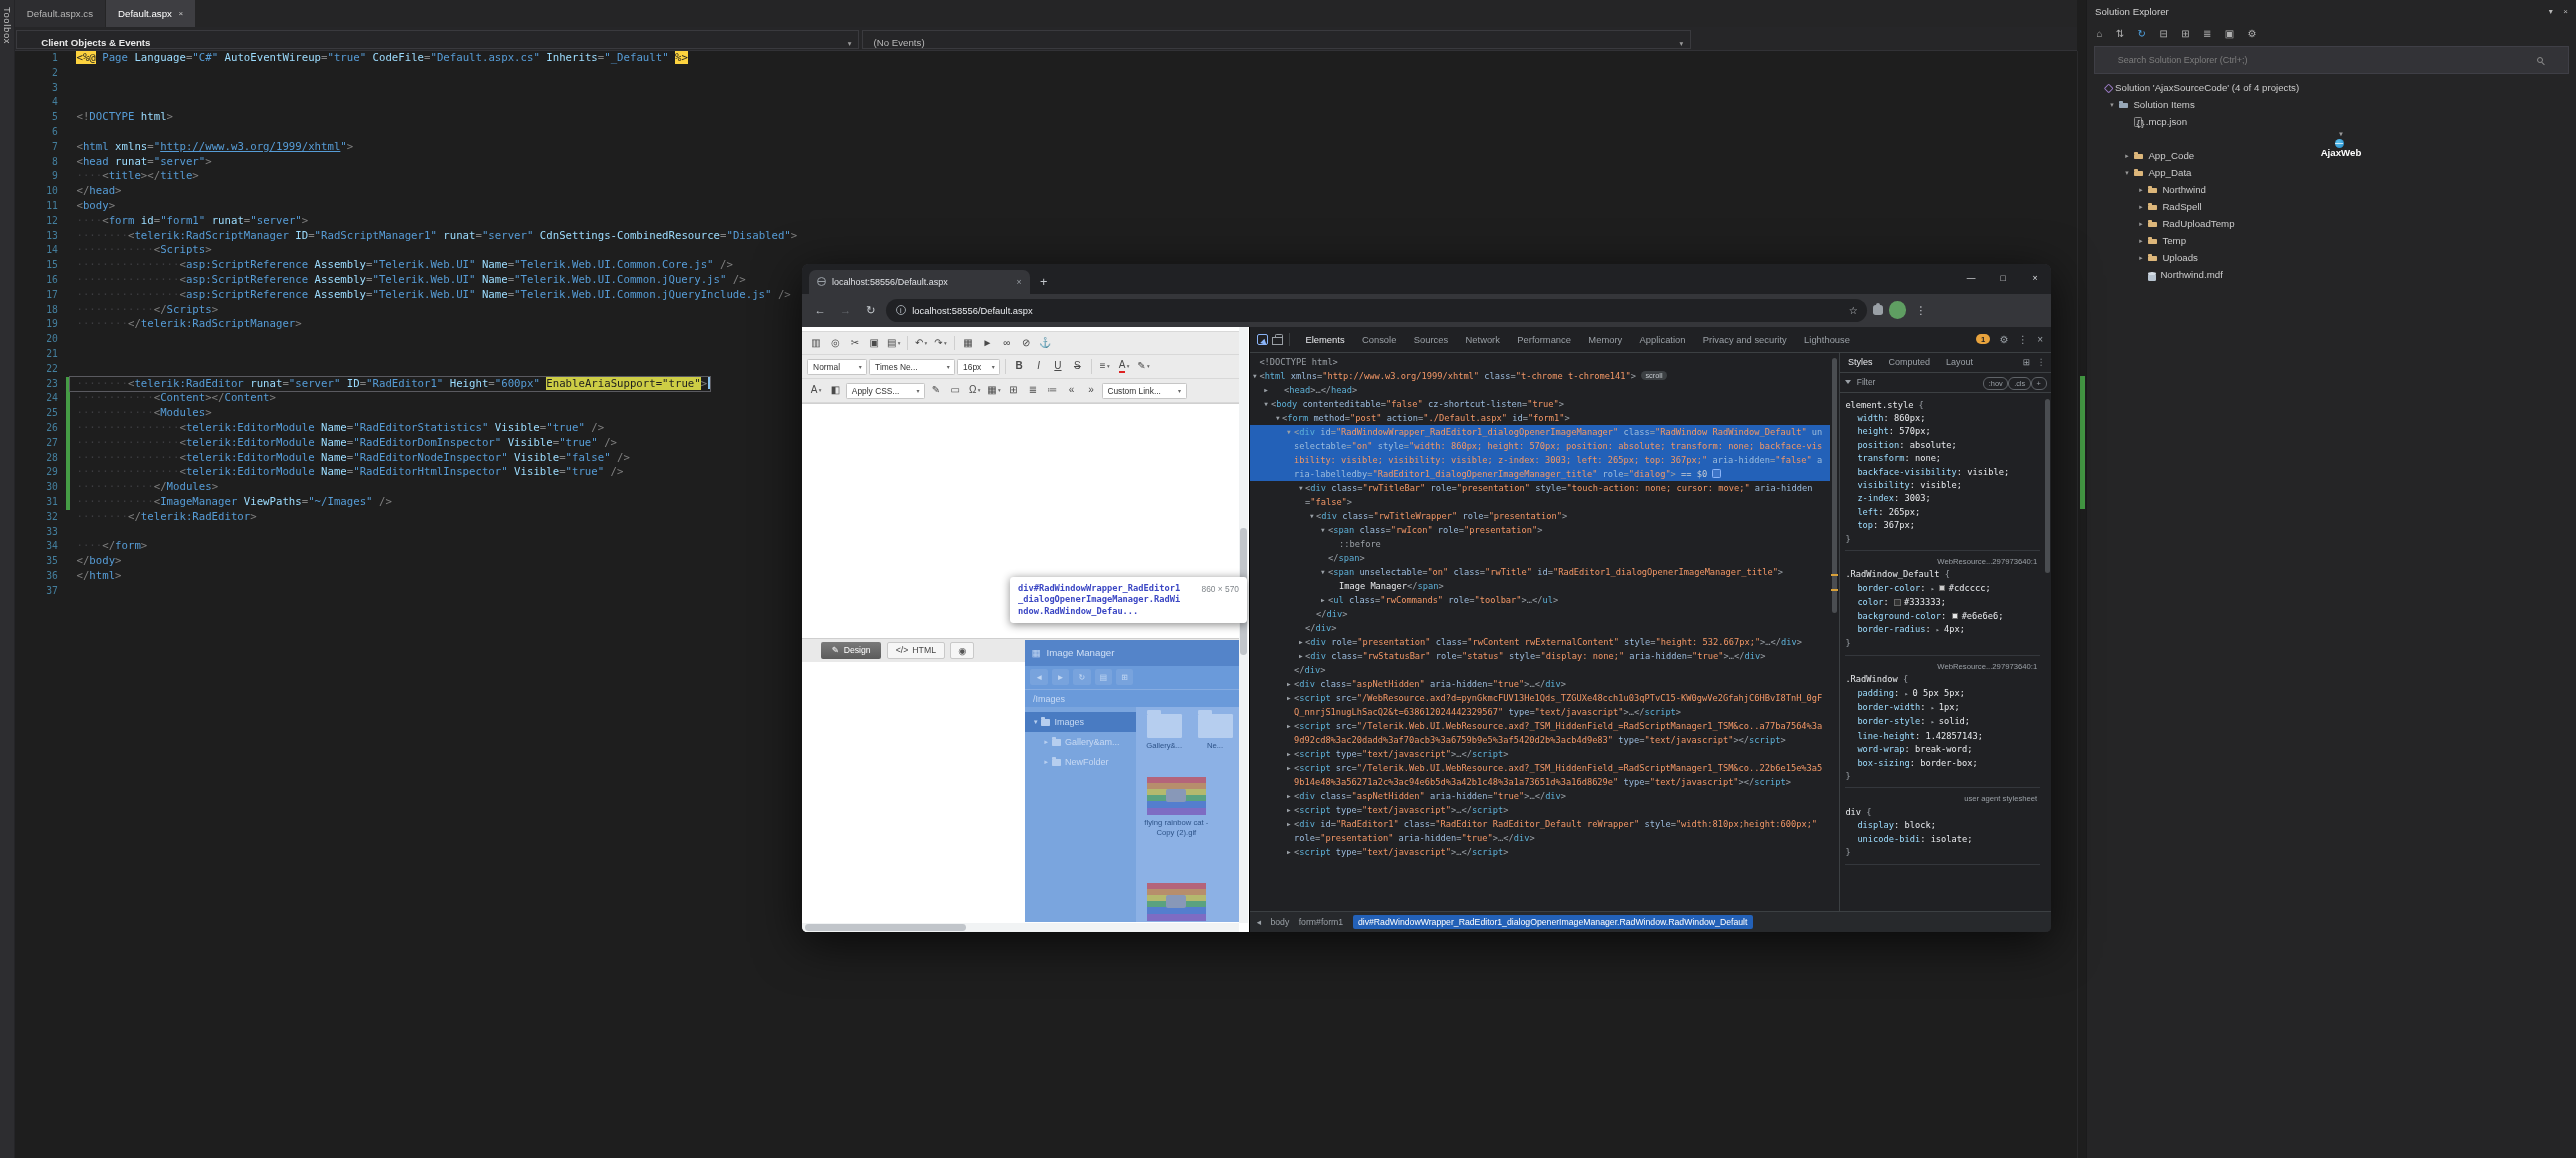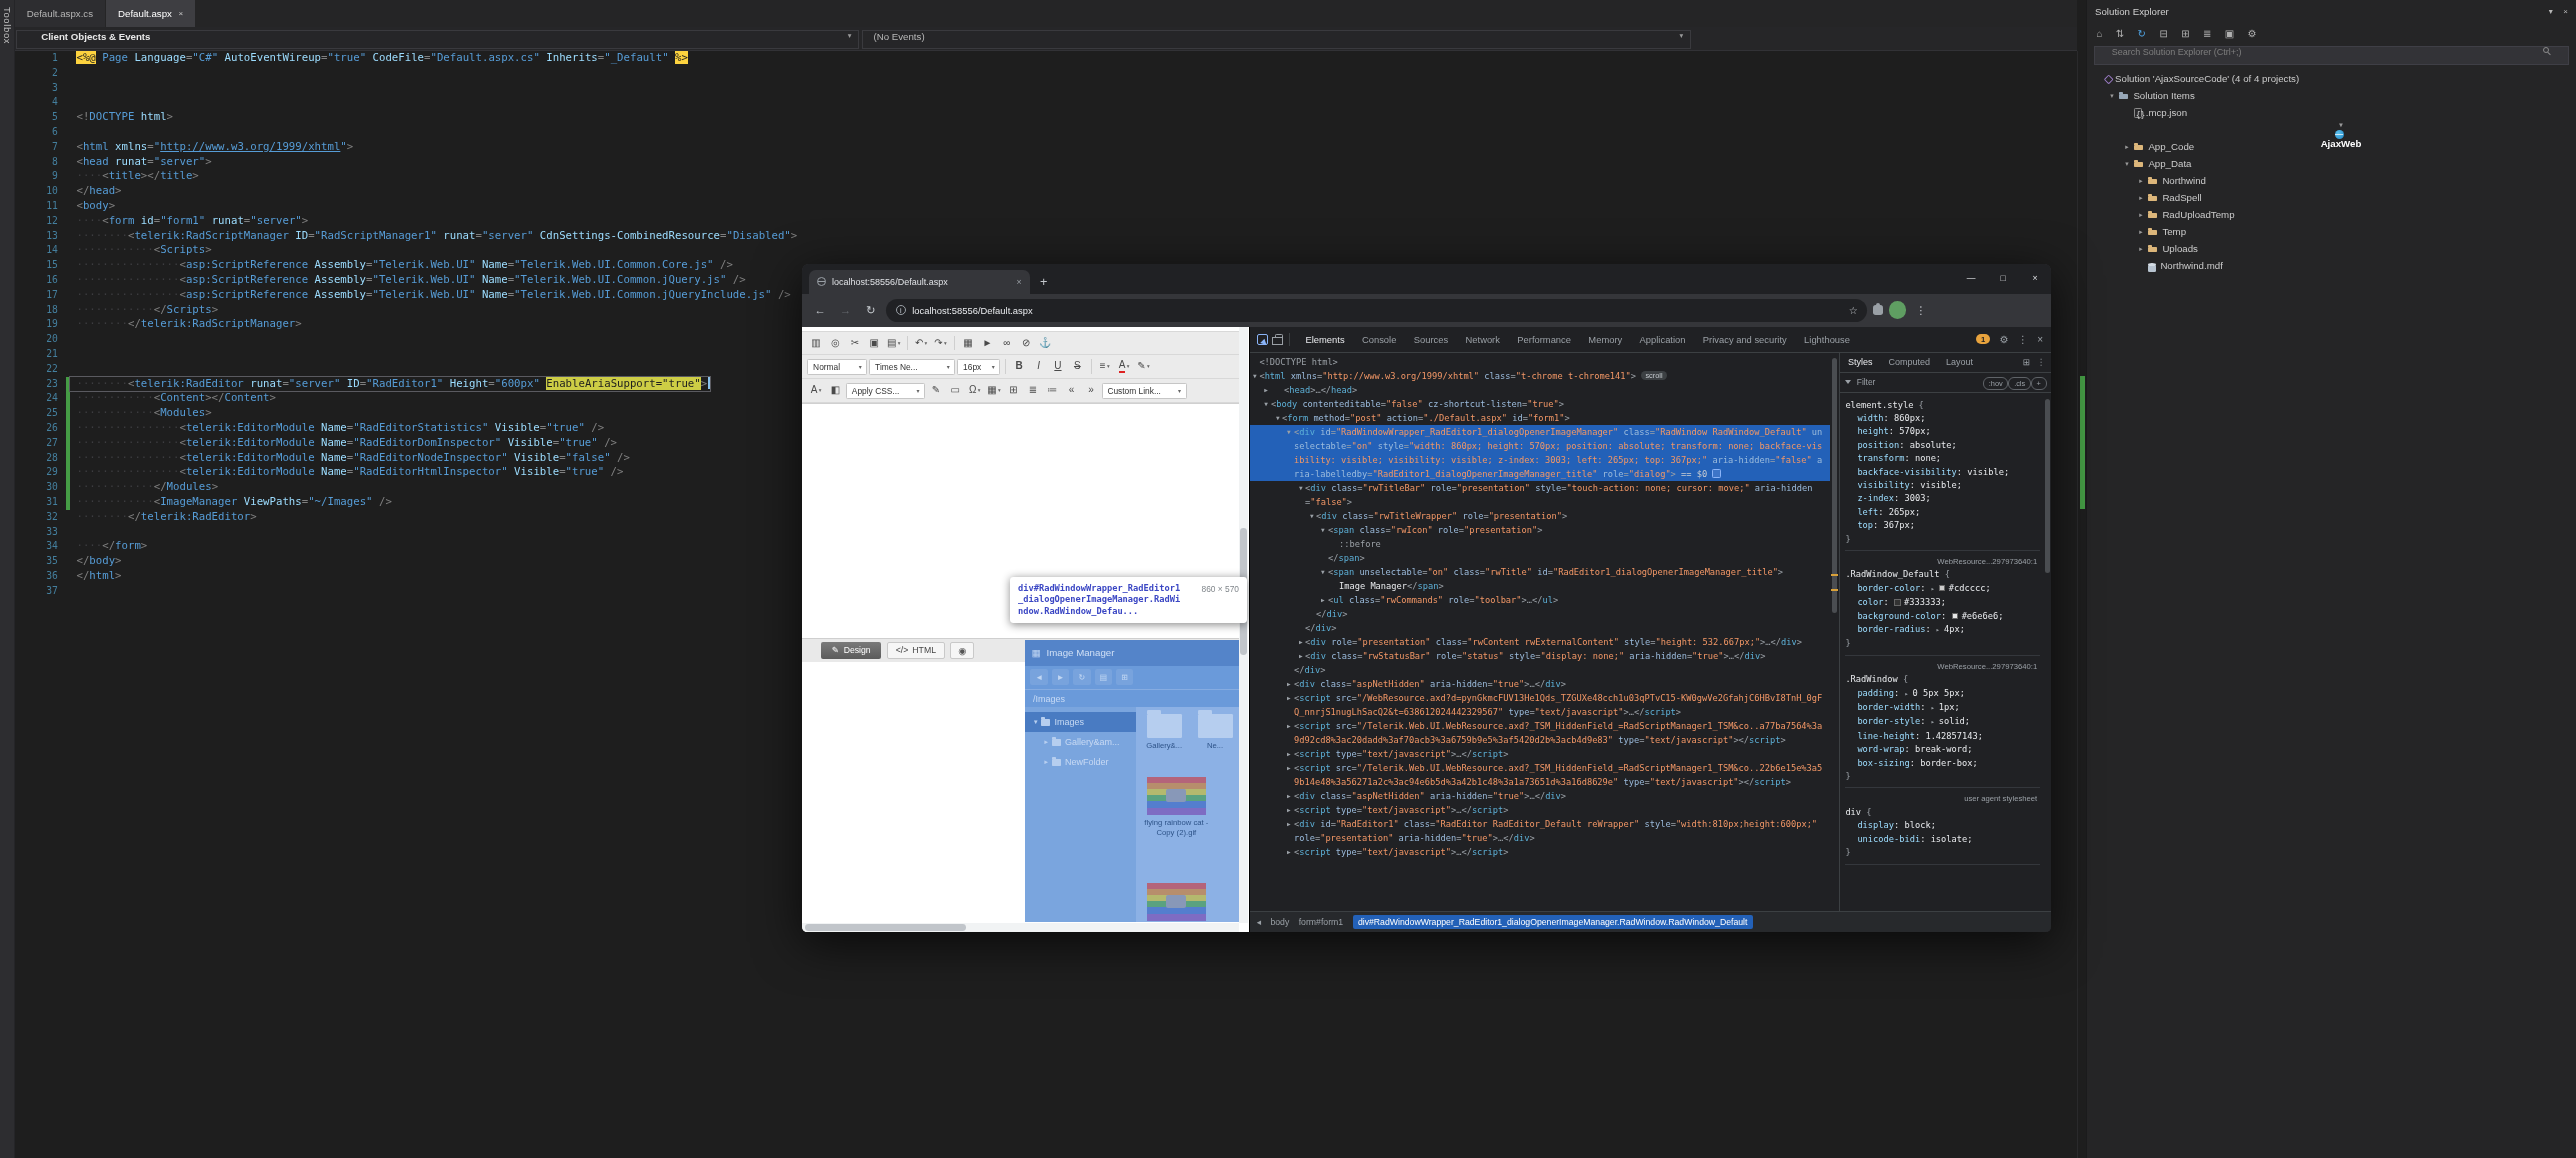--- a/index.html
+++ b/index.html
@@ -11,21 +11,21 @@
   #toolbox span{display:block;writing-mode:vertical-rl;color:#c8c8c8;font-size:9.4px;margin:6.7px 0 0 2px;letter-spacing:0.7px}
 
   
   #vs-tabs{position:absolute;left:14.8px;top:0;width:2062px;height:27px;background:#252526;display:flex;align-items:stretch}
   .vstab{display:flex;align-items:center;gap:6.7px;padding:0 12px;font-size:9.7px;color:#b4b4b4;background:#2d2d30;border-right:0.7px solid #252526}
   .vstab.active{background:#3e3e42;color:#ffffff}
   .vstab-close{font-size:8px;color:#c8c8c8}
 
   
   #vs-nav{position:absolute;left:14.8px;top:27px;width:2062px;height:24px;background:#262628;border-bottom:0.7px solid #323236}
-  .navcombo{position:absolute;top:2.7px;height:19px;display:flex;align-items:flex-start;border:0.7px solid #3a3a3e;padding:0 6.7px;color:#e8e8e8}
+  .navcombo{position:absolute;top:2.7px;height:19px;display:flex;align-items:flex-end;border:0.7px solid #3a3a3e;padding:0 6.7px;color:#e8e8e8}
   #nav-objects{left:1.3px;width:843px}
   #nav-objects .navlabel{font-weight:bold;font-size:9.7px;margin-left:17.4px}
   #nav-events{left:847px;width:829px}
   #nav-events .navlabel{font-size:9.7px;color:#b8b8b8;margin-left:4px}
   .chev{margin-left:auto;color:#9a9a9a;font-size:7.4px}
 
   
   #vs-code{position:absolute;left:14.8px;top:51px;width:2062px;height:1108px;background:#1e1e1e;overflow:hidden}
   .cline{display:flex;height:14.8px;line-height:14.8px;font-family:"DejaVu Sans Mono",monospace;font-size:10.7px;white-space:pre}
   .cnum{flex:none;width:51px;text-align:right;padding-right:8px;color:#447f9e;font-size:9.7px}
@@ -42,21 +42,21 @@
 
   
   #vs-ruler{position:absolute;left:2077px;top:51px;width:9.4px;height:1108px;background:#1e1e1e;border-left:0.7px solid #2a2a2c}
   .rmark{position:absolute;left:2px;width:5.4px}
 
   
   #sol-exp{position:absolute;left:2086px;top:0;width:490px;height:1159px;background:#252526;border-left:0.7px solid #1b1b1c;color:#cccccc}
   #se-header{height:23px;display:flex;align-items:center;padding:0 8px;font-size:9.7px;color:#d0d0d0}
   #se-header-icons{margin-left:auto;display:flex;gap:10.7px;color:#b8b8b8;font-size:8px}
   #se-toolbar{height:20px;display:flex;align-items:center;gap:13.4px;padding:0 9.4px;font-size:10px;color:#b0b0b0}
-  #se-search{margin:3.4px 6.7px 4.7px 6.7px;height:19px;background:#333337;border:0.7px solid #3f3f46;display:flex;padding:0 17px}
+  #se-search{margin:3.4px 6.7px 4.7px 6.7px;height:28px;background:#333337;border:0.7px solid #3f3f46;display:flex;align-items:center;padding:0 23px}
   #se-search .ph{flex:1;font-size:9px;color:#7e7e7e}
   .mag{width:6px;height:6px;border:1px solid #8a8a8a;border-radius:50%;position:relative;margin-right:2.7px}
   .mag:after{content:"";position:absolute;width:4px;height:1px;background:#8a8a8a;transform:rotate(45deg);right:-3.4px;bottom:-1.3px}
   .se-item{height:17px;display:flex;align-items:center;font-size:9.7px;color:#cccccc}
   .se-item.bold{color:#ffffff;font-weight:bold}
   .se-exp{flex:none;width:12px;color:#9a9a9a;font-size:6.7px;text-align:center}
   .se-label{white-space:nowrap}
 
   
   .ico{display:inline-block;width:10.7px;height:10.7px;margin:0 4px 0 0.7px;position:relative;flex:none}

